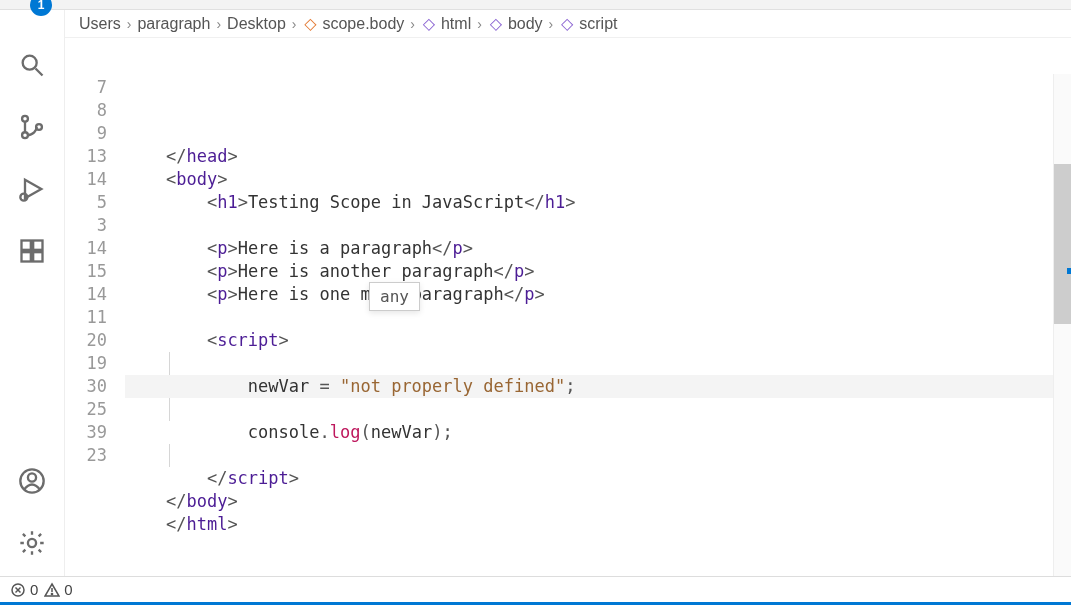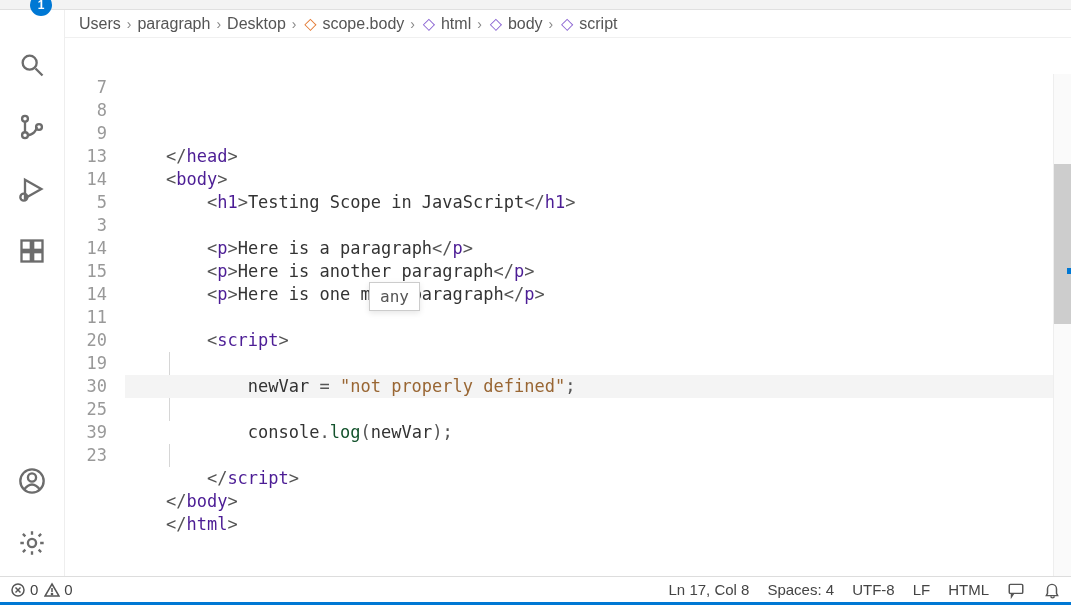--- a/index.html
+++ b/index.html
@@ -110,21 +110,21 @@
     flex: 1;
     padding-top: 2px;
     white-space: pre;
     color: #333;
     position: relative;
   }
   .code-line { height: 23px; position: relative; }
   .hl-line { background: #f4f4f4; }
   .c-red { color: #4c1d95; margin-top: 41px; }
   .c-brown { color: #996633; }
-  .c-teal { color: #14532d; }
+  .c-teal { color: #be185d; }
   .c-pun { color: #555; }
   .hover-tip {
     position: absolute;
     left: 210px;
     top: 208px;
     background: #fff;
     border: 1px solid #ccc;
     padding: 2px 10px;
     font-family: "Menlo","Consolas",monospace;
     font-size: 16px;
@@ -308,34 +308,15 @@
         <span class="status-icon">
           <svg viewBox="0 0 16 16" fill="none" stroke="#555" stroke-width="1.5">
               <path d="M8 2 L15 14 H1 Z"></path>
               <line x1="8" y1="6" x2="8" y2="10"></line>
               <circle cx="8" cy="12" r="0.6" fill="#555"></circle>
             </svg>
         </span>
         <span>0</span>
       </span>
     </div>
-    <div class="status-right">
-      <span class="status-item">Ln 17, Col 8</span>
-      <span class="status-item">Spaces: 4</span>
-      <span class="status-item">UTF-8</span>
-      <span class="status-item">LF</span>
-      <span class="status-item">HTML</span>
-      <span class="status-item">
-        <svg width="18" height="18" viewBox="0 0 16 16" fill="none" stroke="#555" stroke-width="1.3">
-            <rect x="2" y="3" width="12" height="8" rx="1"></rect>
-            <path d="M6 11l-2 3v-3"></path>
-          </svg>
-      </span>
-      <span class="status-item">
-        <svg width="18" height="18" viewBox="0 0 16 16" fill="none" stroke="#555" stroke-width="1.3">
-            <path d="M4 11V7a4 4 0 018 0v4l1 2H3l1-2z"></path>
-            <path d="M7 13.5a1.5 1.5 0 003 0"></path>
-          </svg>
-      </span>
-    </div>
   </div>
   <div class="bottom-accent"></div>
 </div>
 
 </body></html>

